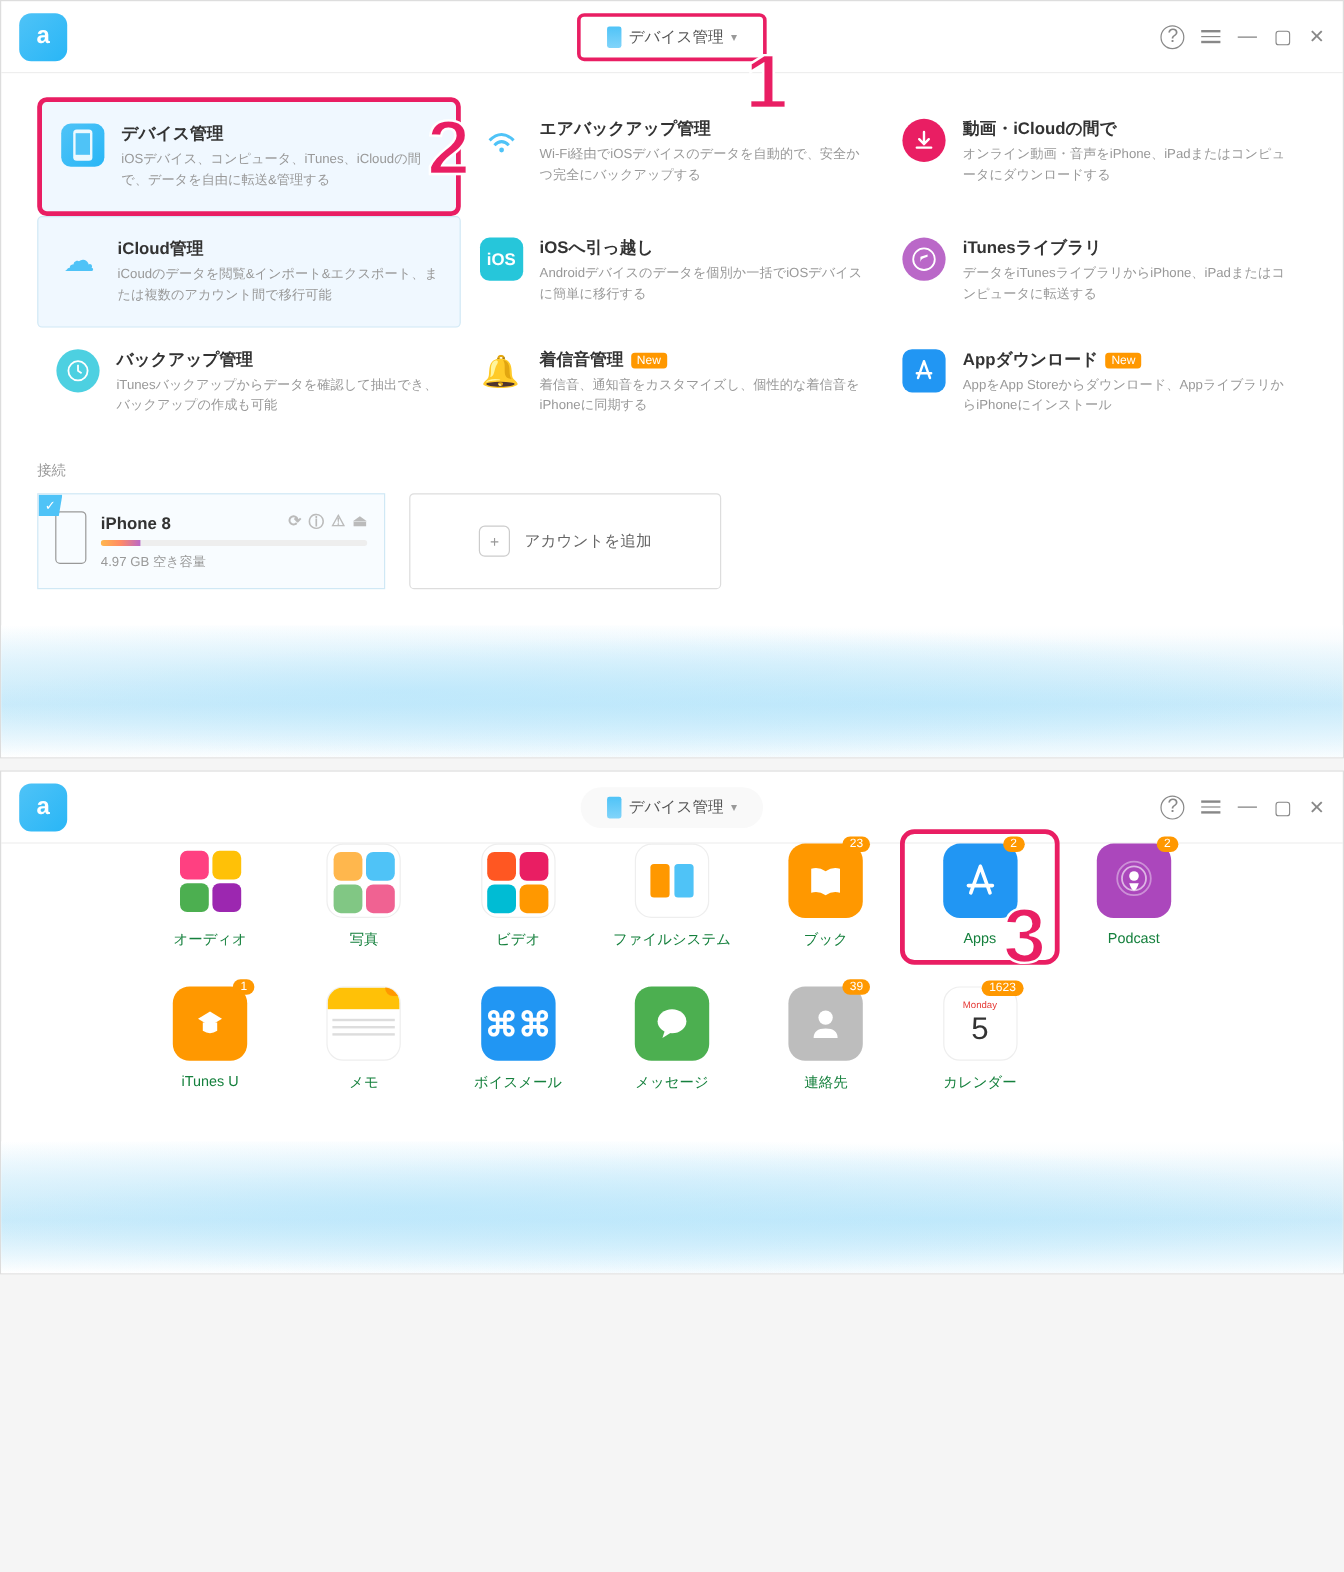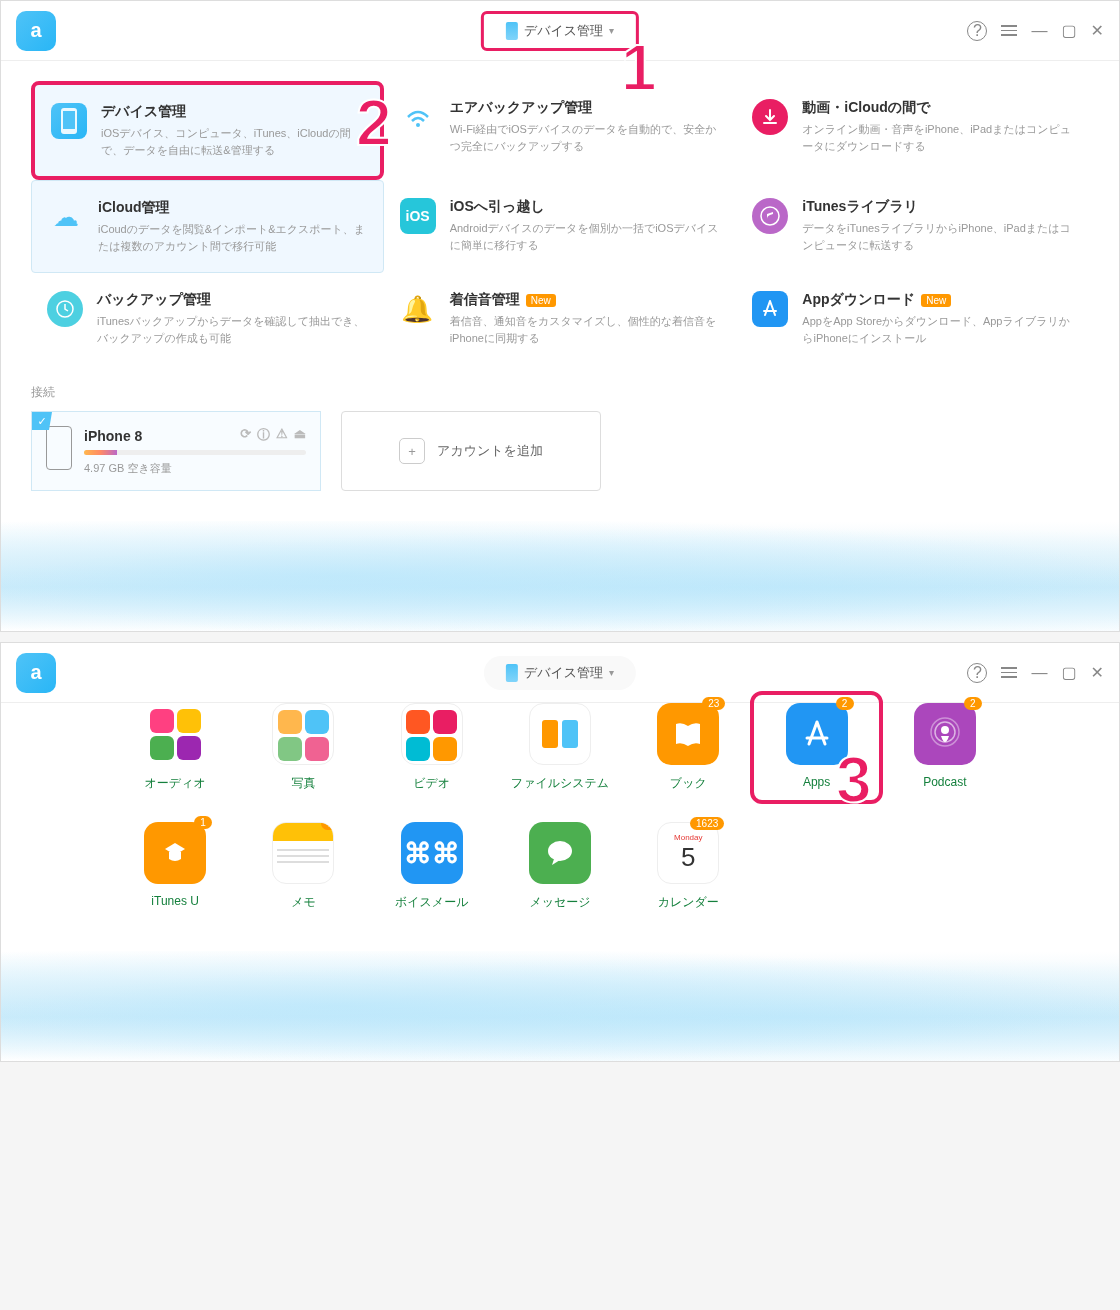--- a/index.html
+++ b/index.html
@@ -363,20 +363,30 @@
     <div class="cat">
       <div class="cat-icon" style="background:#4CAF50">
           <svg width="36" height="36" viewBox="0 0 36 36">
             <ellipse cx="18" cy="16" rx="12" ry="10" fill="#fff"></ellipse>
             <path d="M12 24 L10 30 L18 25" fill="#fff"></path>
           </svg>
         </div>
       <div class="cat-label">メッセージ</div>
     </div>
     <div class="cat">
+      <div class="cat-icon" style="background:#BDBDBD">
+          <svg width="36" height="36" viewBox="0 0 36 36">
+            <circle cx="18" cy="13" r="6" fill="#fff"></circle>
+            <path d="M8 30 Q8 22 18 22 Q28 22 28 30" fill="#fff"></path>
+          </svg>
+          <span class="cat-badge">39</span>
+        </div>
+      <div class="cat-label">連絡先</div>
+    </div>
+    <div class="cat">
       <div class="cat-icon" style="background:#fff;border:1px solid #eee;flex-direction:column">
           <span style="font-size:8px;color:#E53935">Monday</span>
           <span style="font-size:26px;color:#333;font-weight:300">5</span>
           <span class="cat-badge">1623</span>
         </div>
       <div class="cat-label">カレンダー</div>
     </div>
   </div>
 
   <div class="float-btns">

